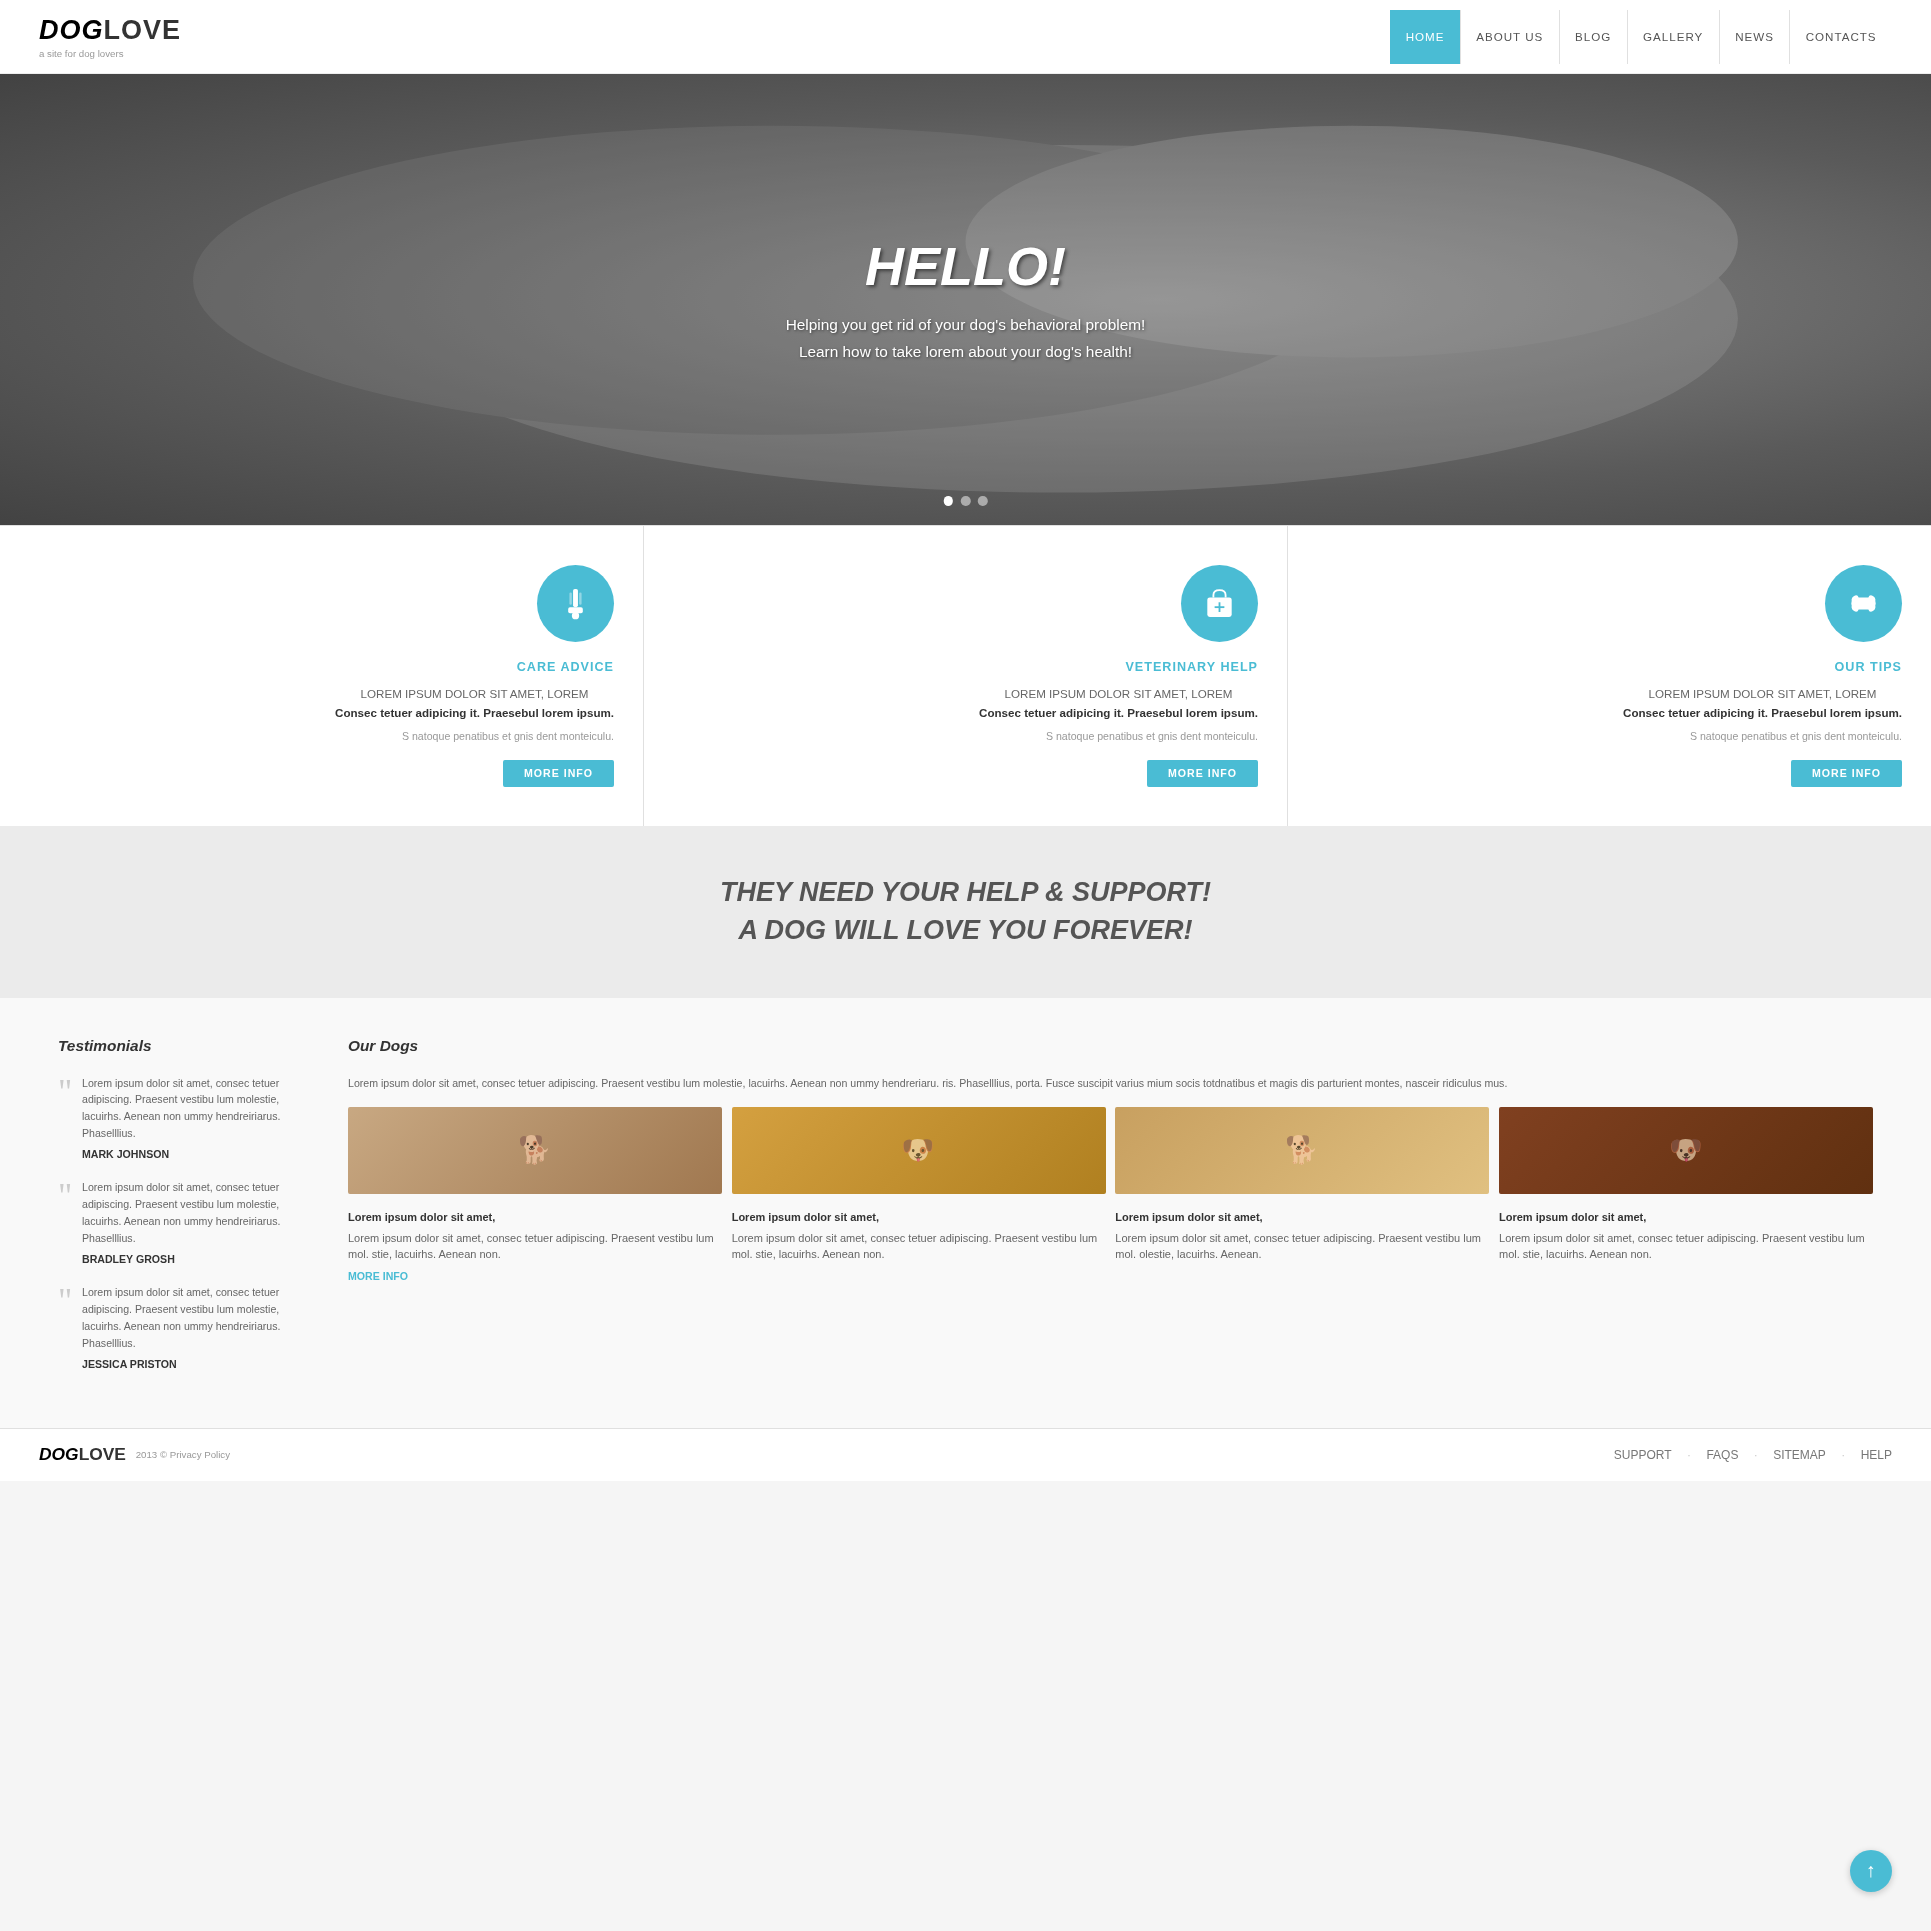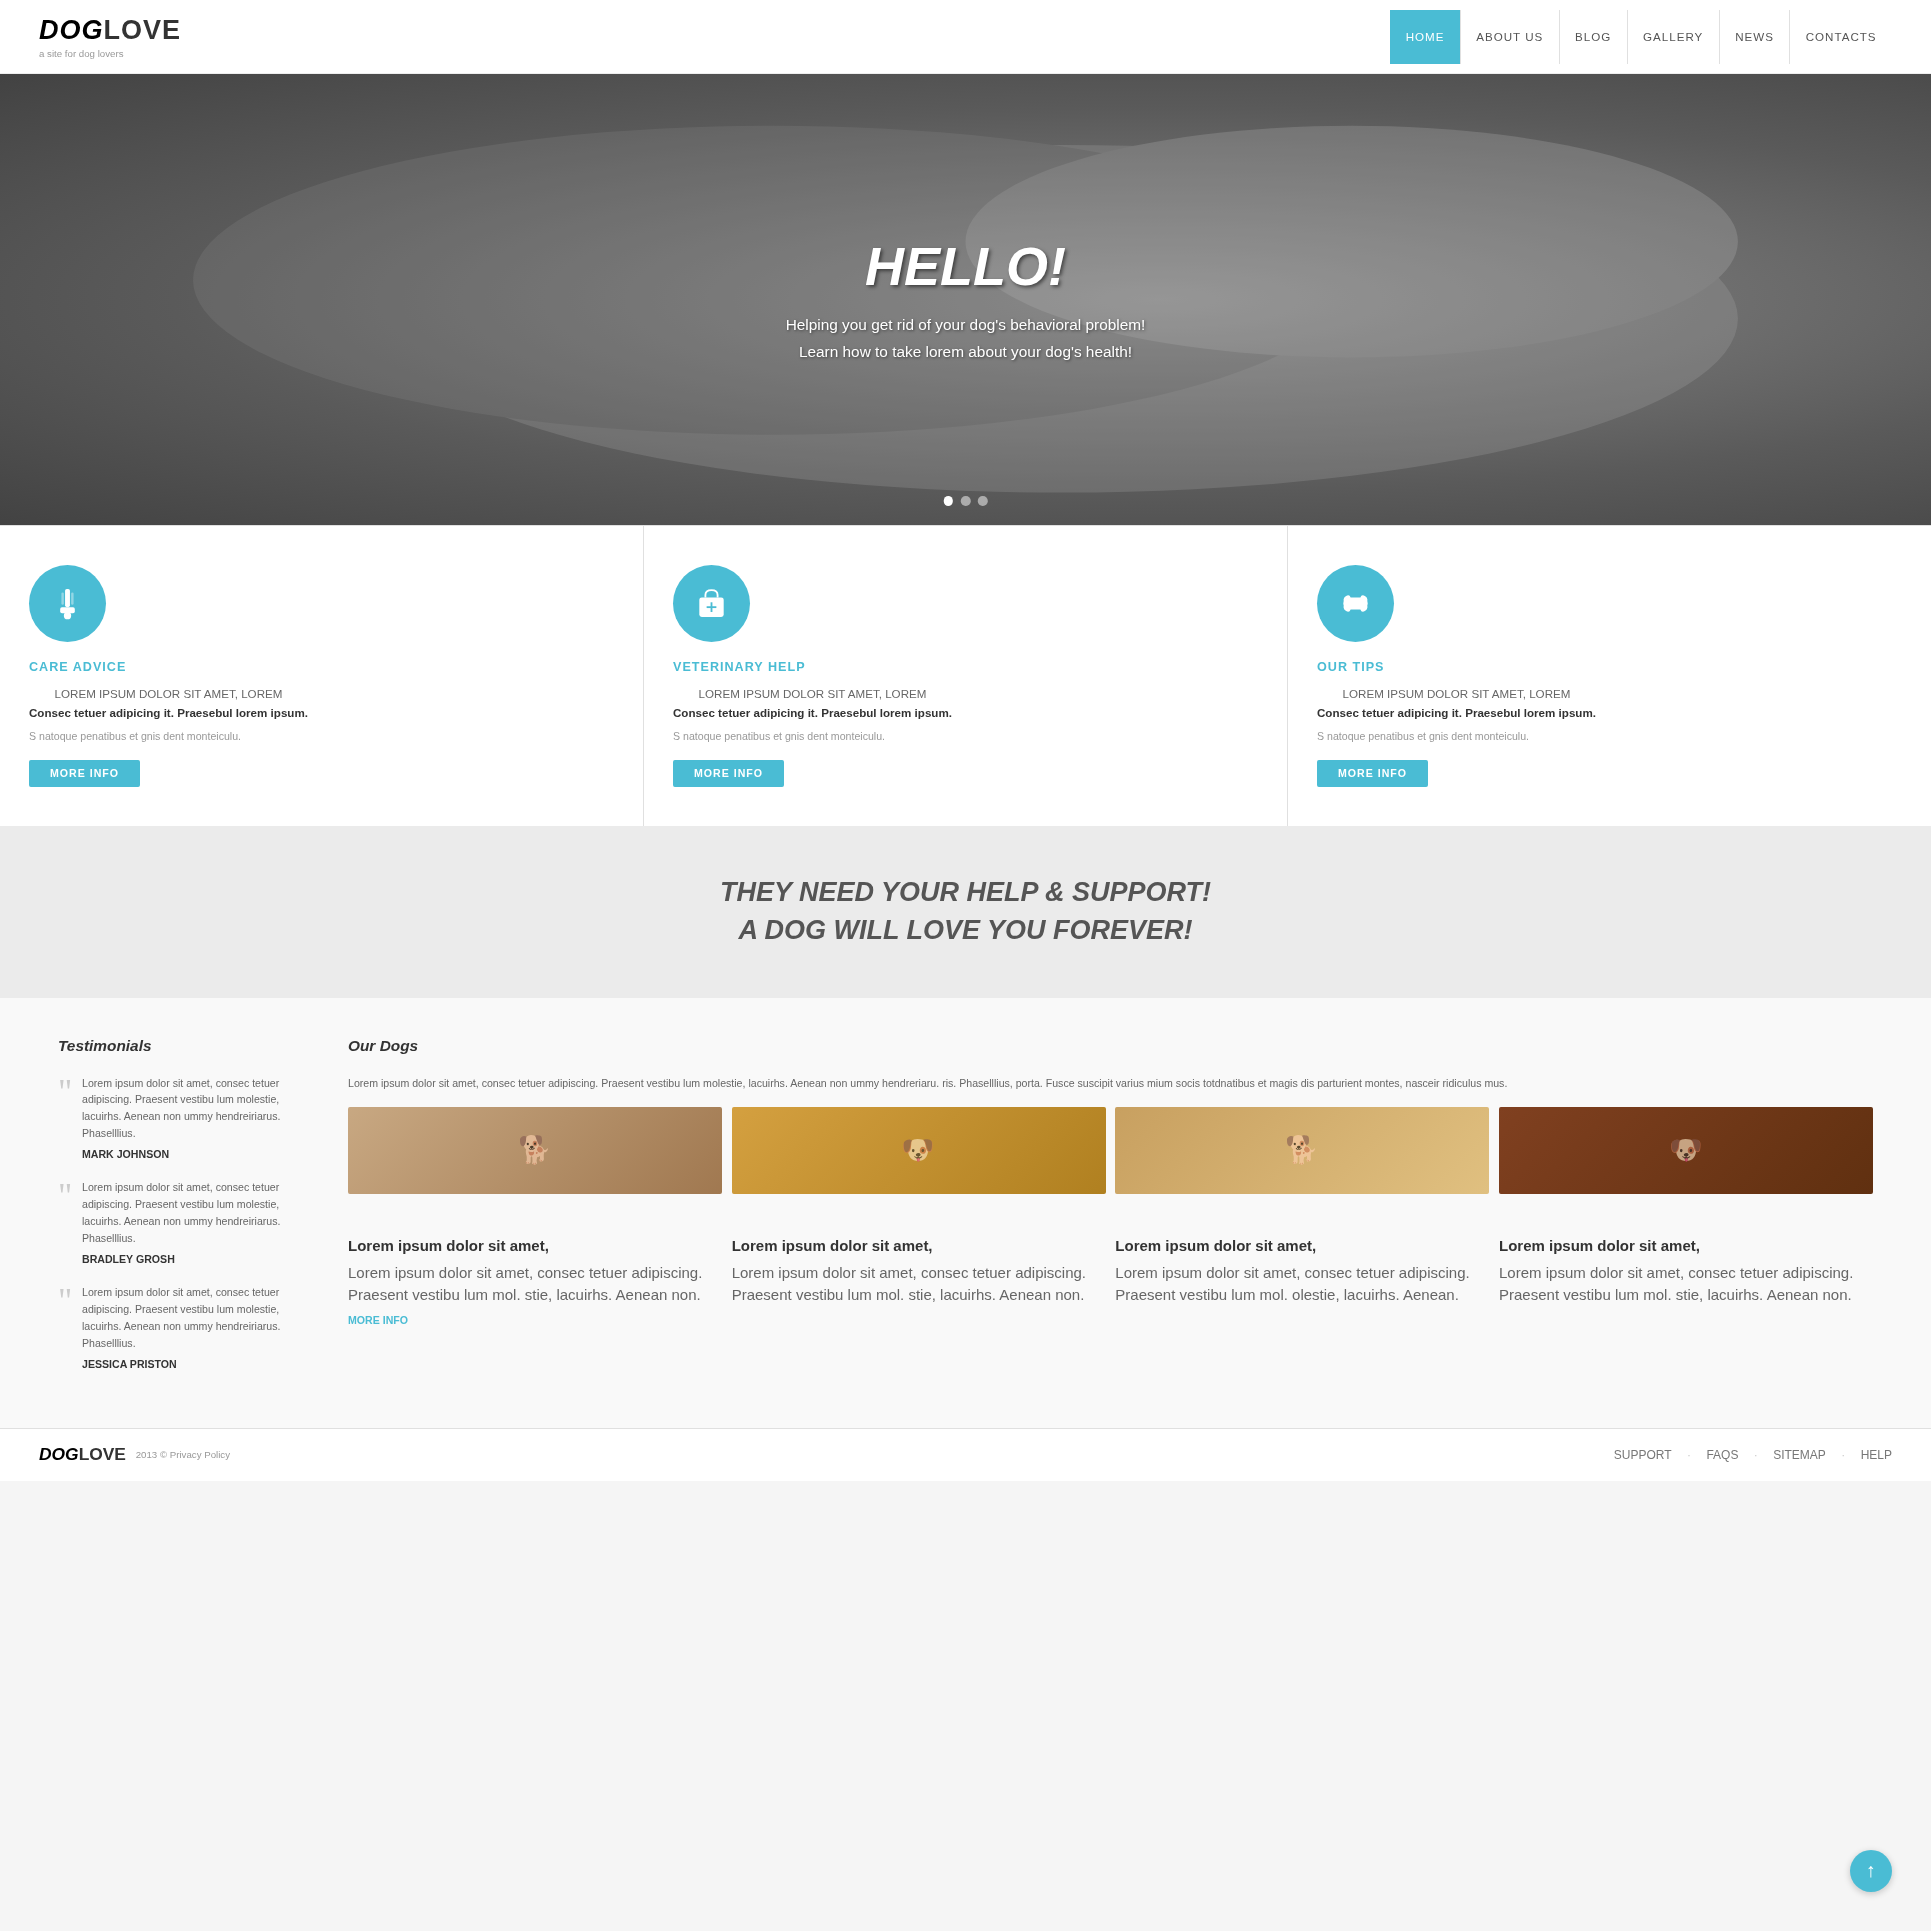--- a/index.html
+++ b/index.html
@@ -102,21 +102,21 @@
     
     .cards-section {
       display: flex;
       background: #fff;
       border-top: 1px solid #e0e0e0;
     }
     .card {
       flex: 1;
       display: flex;
       flex-direction: column;
-      align-items: flex-start;
+      align-items: flex-end;
       padding: 39px 29px;
       text-align: center;
       border-right: 1px solid #e0e0e0;
     }
     .card:last-child { border-right: none; }
     .card-icon {
       width: 77px; height: 77px;
       background: #4abcd4;
       border-radius: 50%;
       display: flex;
@@ -250,24 +250,23 @@
       font-size: 27px;
       color: rgba(255,255,255,0.6);
     }
 
     .dog-descriptions {
       display: flex;
       gap: 9.7px;
     }
     .dog-desc {
       flex: 1;
-      font-size: 15px;
+      font-size: 11px;
       color: #666;
       line-height: 1.5;
-      margin-top: 26px;
     }
     .dog-desc strong { display: block; font-weight: bold; color: #333; margin-bottom: 3.9px; }
 
     .more-info-link {
       display: inline-block;
       color: #4abcd4;
       font-size: 10.6px;
       font-weight: bold;
       text-transform: uppercase;
       cursor: pointer;

